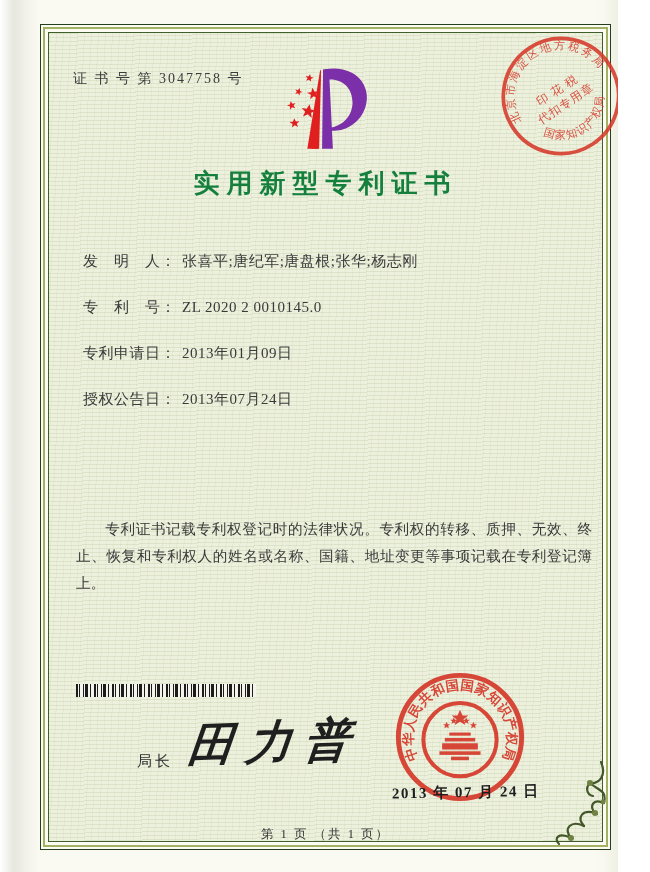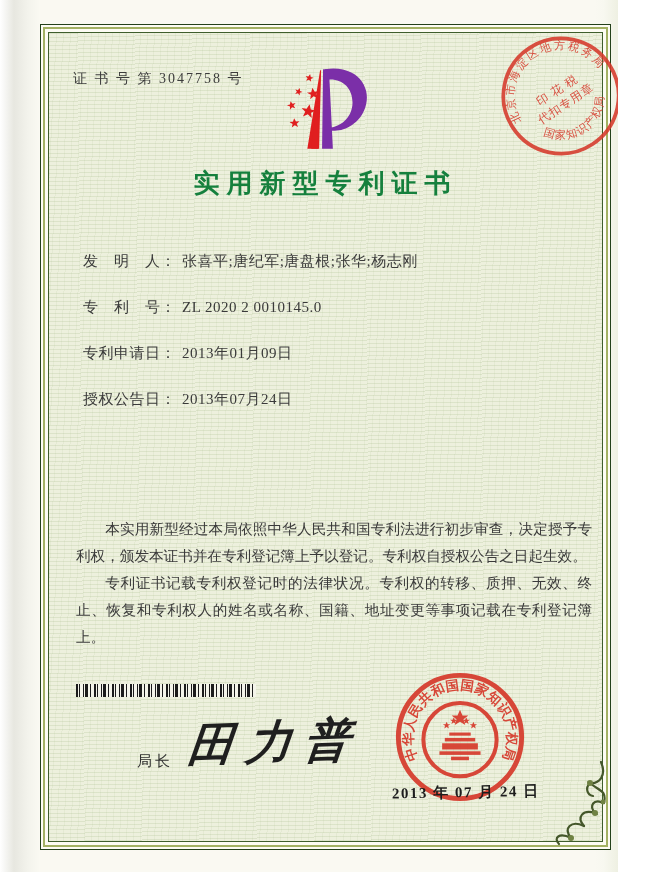--- a/index.html
+++ b/index.html
@@ -112,21 +112,20 @@
     </div>
     <div class="field">
       <span>专利申请日：</span><span class="val">2013年01月09日</span>
     </div>
     <div class="field">
       <span>授权公告日：</span><span class="val">2013年07月24日</span>
     </div>
   </div>
 
   <div class="body-text">
-    <p>本实用新型经过本局依照中华人民共和国专利法进行初步审查，决定授予专利权，颁发本证书并在专利登记簿上予以登记。专利权自授权公告之日起生效。</p>
     <p>专利证书记载专利权登记时的法律状况。专利权的转移、质押、无效、终止、恢复和专利权人的姓名或名称、国籍、地址变更等事项记载在专利登记簿上。</p>
   </div>
 
   <div class="barcode"></div>
 
   <div class="signer">局长</div>
   <div class="signature">田力普</div>
 
   <svg class="seal" viewBox="0 0 150 150">
     <circle cx="75" cy="75" r="69" fill="none" stroke="#d6392b" stroke-width="5.5"></circle>
@@ -159,13 +158,14 @@
       <path d="M45,25 C40,30 42,37 48,38"></path>
     </g>
     <g fill="#6f8243">
       <circle cx="45" cy="25" r="3"></circle>
       <circle cx="50" cy="55" r="3"></circle>
       <circle cx="26" cy="80" r="3"></circle>
       <circle cx="58" cy="44" r="2.4"></circle>
     </g>
   </svg>
 
+  <div class="footer">第 1 页 （共 1 页）</div>
 </div>
 
 </body></html>

